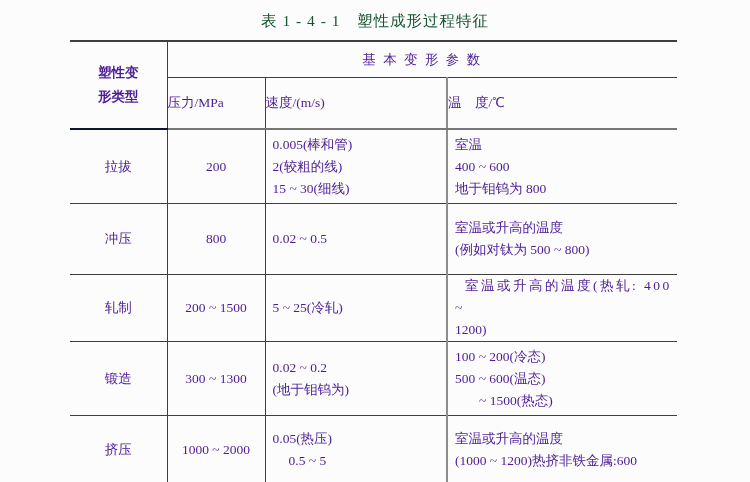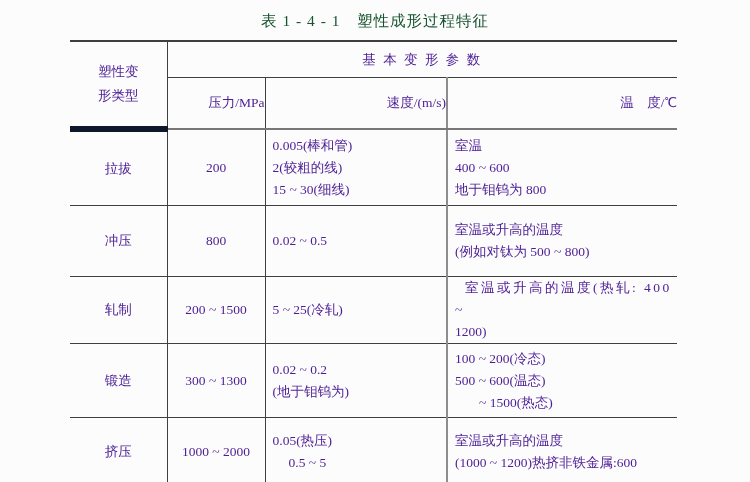--- a/index.html
+++ b/index.html
@@ -41,32 +41,33 @@
   }
   
   col.w1 { width: 97px; }
   col.w2 { width: 98px; }
   col.w3 { width: 182px; }
   col.w4 { width: 230px; }
   
   td.corner {
     text-align: center;
     border-right: 1px solid #3f3f3f;
-    border-bottom: 6px solid #0f172a;
+    border-bottom: 2px solid #0f172a;
     line-height: 24px;
+    font-weight: bold;
   }
   td.group {
     text-align: center;
     border-bottom: 1px solid #3f3f3f;
     height: 35px;
     letter-spacing: 2px;
   }
   tr.hB td {
     height: 50px;
-    text-align: right;
+    text-align: left;
     border-bottom: 2px solid #777;
   }
   
   td.v-thin  { border-right: 1px solid #3f3f3f; }
   td.v-thick { border-right: 2px solid #8d8d8d; }
   
   tr.dr td { border-bottom: 1px solid #3f3f3f; }
   tr.dr:last-child td { border-bottom: none; }
   td.c-type, td.c-press { text-align: center; }
   td.c-speed, td.c-temp {

